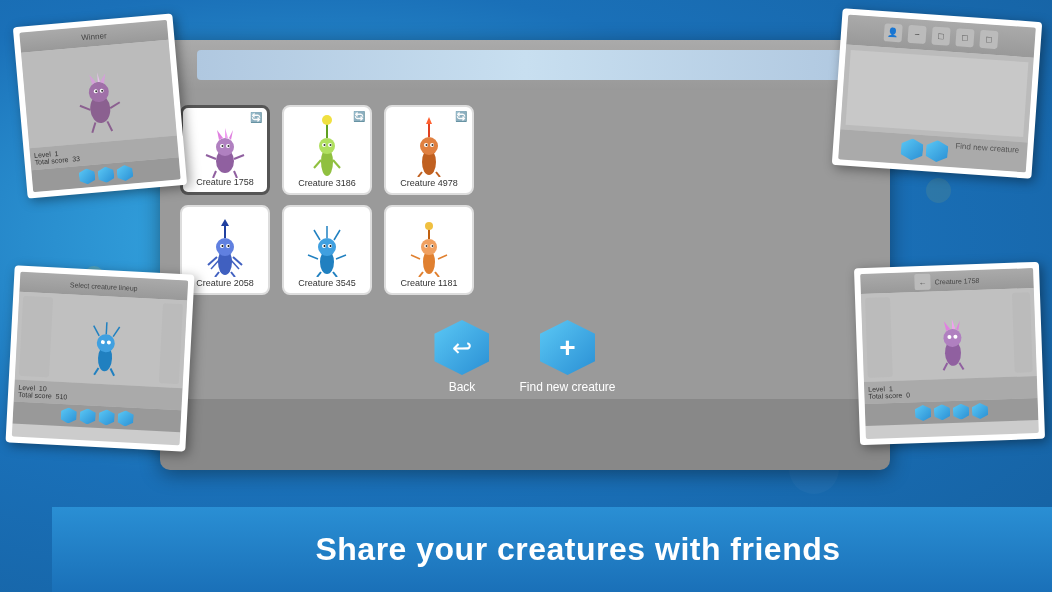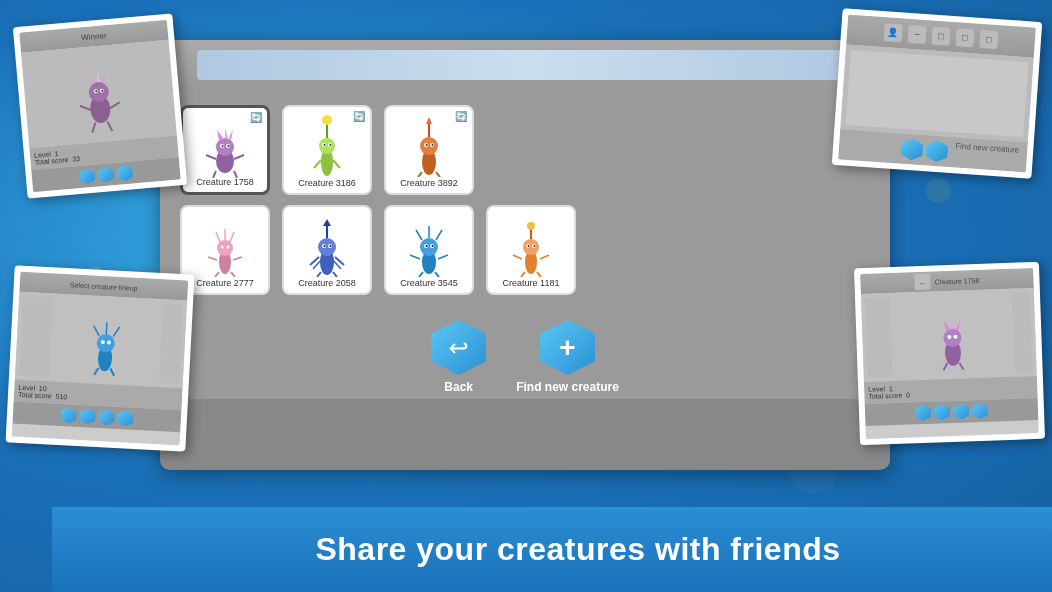--- a/index.html
+++ b/index.html
@@ -139,21 +139,21 @@
       display: flex;
       align-items: center;
       justify-content: center;
       font-size: 22px;
       color: white;
     }
 
     .hex-btn-label {
       font-size: 12px;
       color: white;
-      font-weight: bold;
+      font-weight: normal;
     }
 
     
     .side-card {
       position: absolute;
       background: white;
       border-radius: 4px;
       padding: 6px;
       box-shadow: 3px 3px 12px rgba(0,0,0,0.4);
       z-index: 3;
@@ -411,44 +411,26 @@
             <polygon points="24,12 30,12 27,5" fill="#ff6030"></polygon>
             <circle cx="24" cy="33" r="2" fill="white"></circle>
               <circle cx="24.5" cy="33" r="1" fill="#333"></circle>
             <circle cx="30" cy="33" r="2" fill="white"></circle>
               <circle cx="30.5" cy="33" r="1" fill="#333"></circle>
             <line x1="20" y1="60" x2="16" y2="65" stroke="#c06020" stroke-width="2"></line>
             <line x1="34" y1="60" x2="38" y2="65" stroke="#c06020" stroke-width="2"></line>
           </svg>
         </div>
         <div class="creature-icon">🔄</div>
-        <div class="creature-label">Creature 3892</div>
+        <div class="creature-label">Creature 4978</div>
       </div>
     </div>
 
     <div class="creature-grid-row">
 
-      <div class="creature-card">
-        <div class="creature-img">
-          <svg width="55" height="65" viewBox="0 0 55 65">
-            <ellipse cx="27" cy="50" rx="6" ry="12" fill="#d080a0"></ellipse>
-            <circle cx="27" cy="36" r="8" fill="#f0a0c0"></circle>
-            <line x1="22" y1="30" x2="18" y2="20" stroke="#f0a0c0" stroke-width="1.5"></line>
-            <line x1="27" y1="28" x2="27" y2="17" stroke="#f0a0c0" stroke-width="1.5"></line>
-            <line x1="32" y1="30" x2="36" y2="20" stroke="#f0a0c0" stroke-width="1.5"></line>
-            <circle cx="24" cy="35" r="1.5" fill="white"></circle>
-              <circle cx="30" cy="35" r="1.5" fill="white"></circle>
-            <line x1="21" y1="60" x2="17" y2="65" stroke="#d080a0" stroke-width="2"></line>
-            <line x1="33" y1="60" x2="37" y2="65" stroke="#d080a0" stroke-width="2"></line>
-            <line x1="19" y1="48" x2="10" y2="45" stroke="#d080a0" stroke-width="1.5"></line>
-            <line x1="35" y1="48" x2="44" y2="45" stroke="#d080a0" stroke-width="1.5"></line>
-          </svg>
-        </div>
-        <div class="creature-label">Creature 2777</div>
-      </div>
 
       <div class="creature-card">
         <div class="creature-img">
           <svg width="55" height="65" viewBox="0 0 55 65">
             <ellipse cx="27" cy="50" rx="7" ry="13" fill="#4060c0"></ellipse>
             <circle cx="27" cy="35" r="9" fill="#6080e0"></circle>
             <line x1="27" y1="26" x2="27" y2="13" stroke="#2040a0" stroke-width="2"></line>
             <polygon points="23,14 31,14 27,7" fill="#2040a0"></polygon>
             <circle cx="24" cy="34" r="2" fill="white"></circle>
               <circle cx="24.5" cy="34" r="1" fill="#111"></circle>

